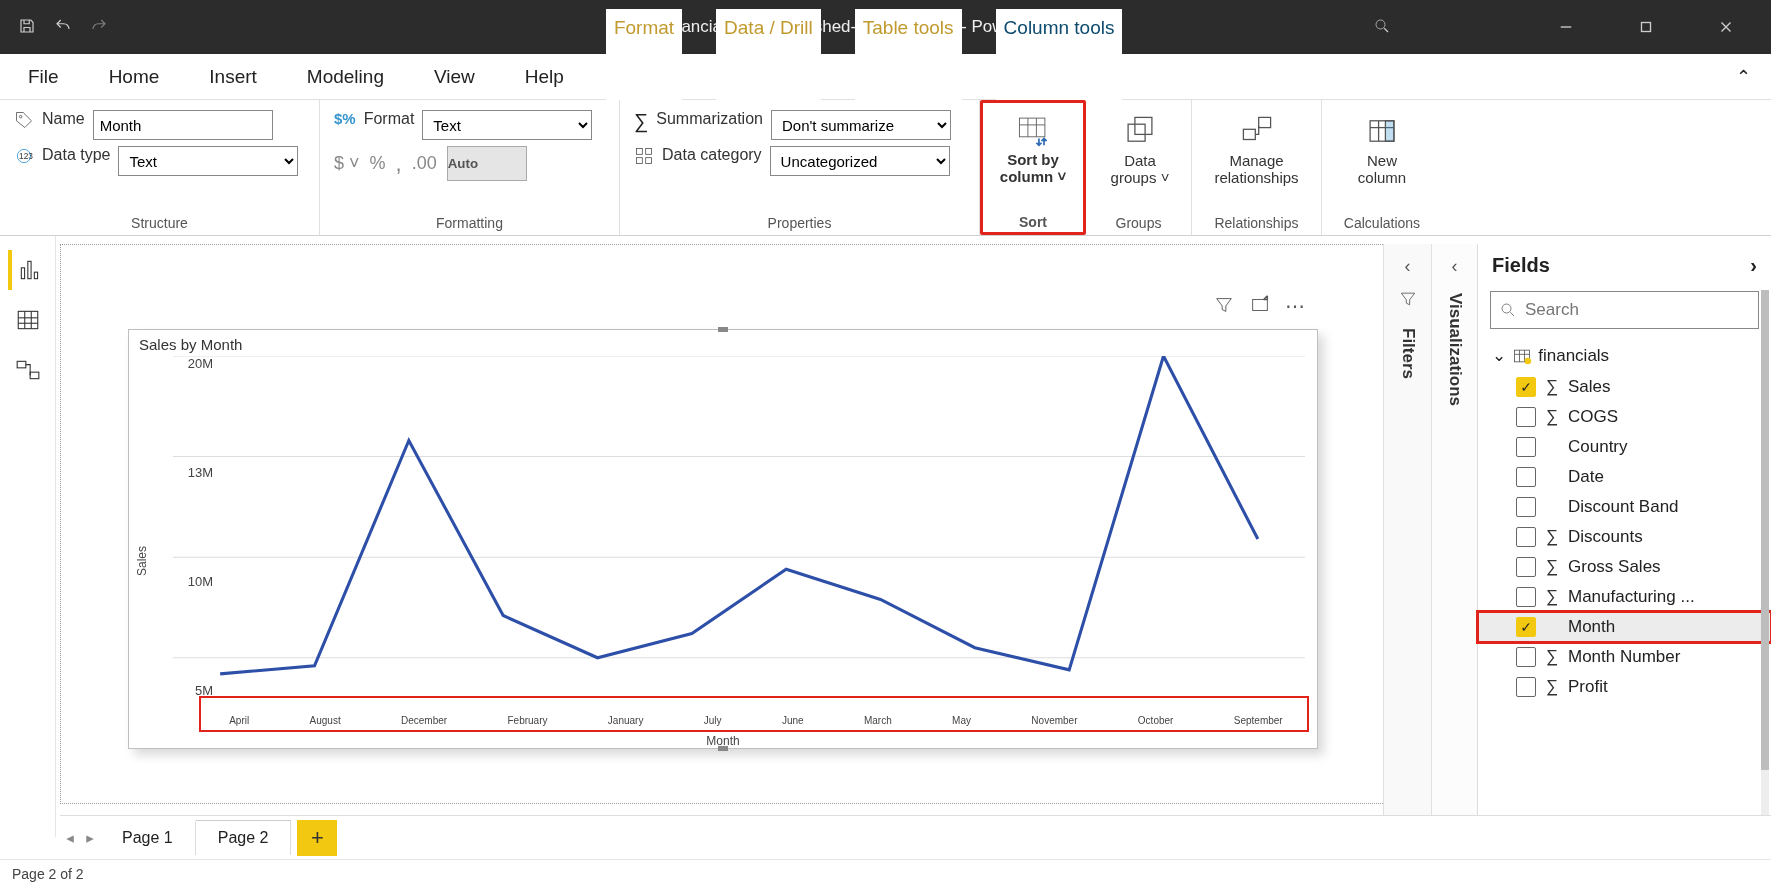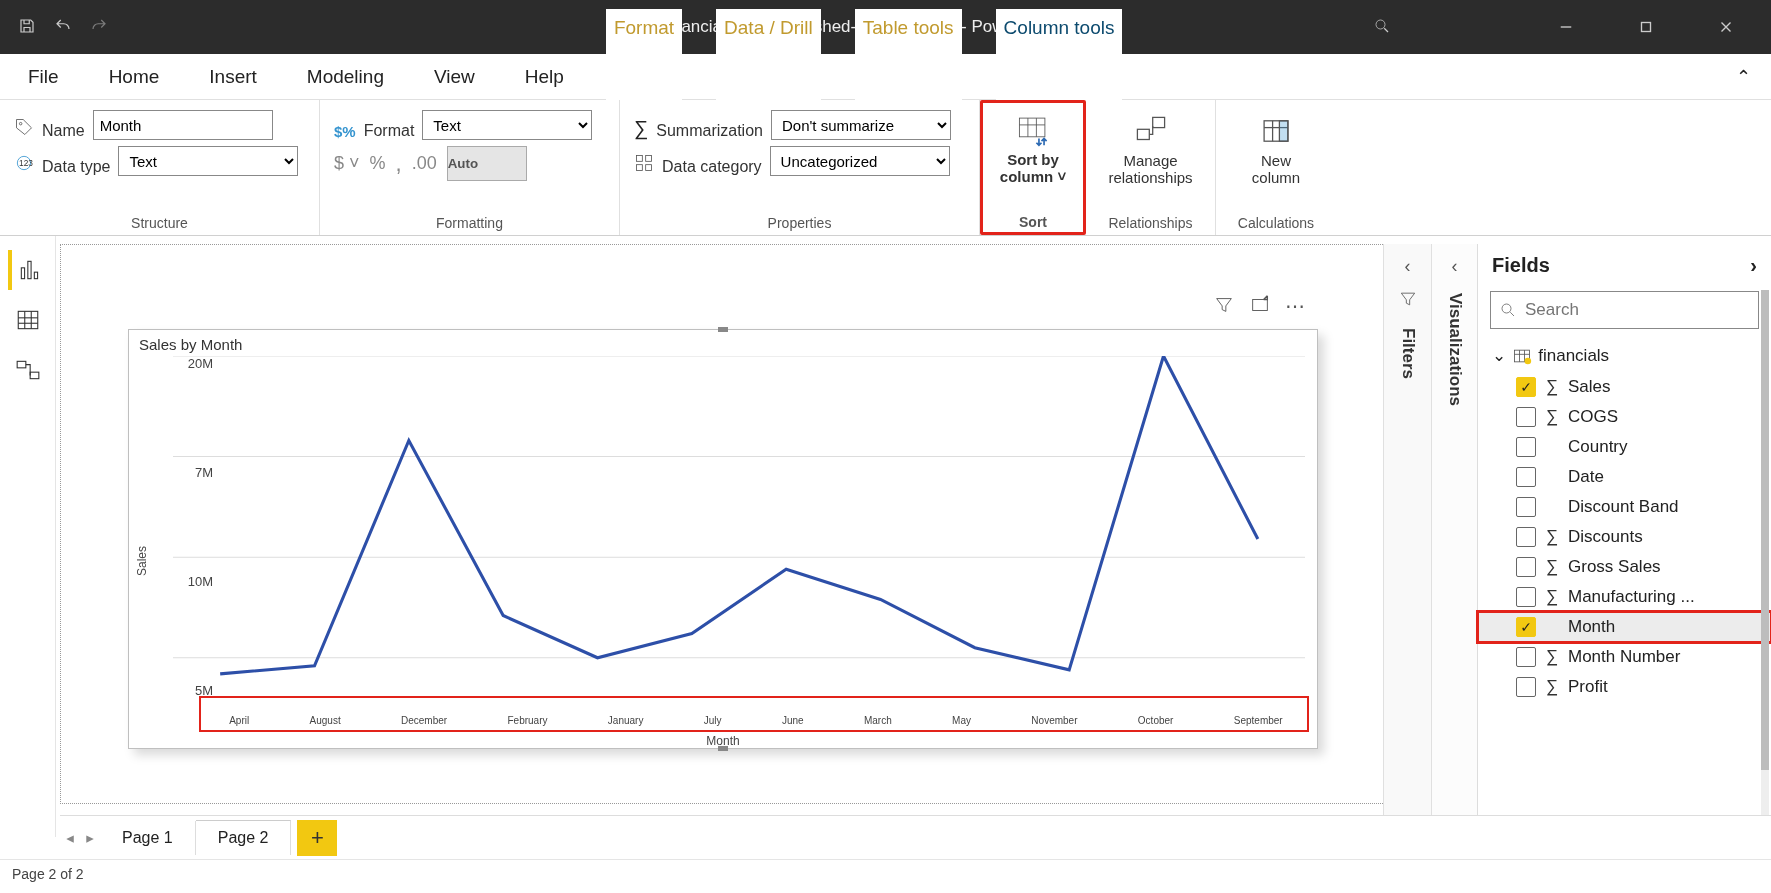--- a/index.html
+++ b/index.html
@@ -18,21 +18,21 @@
 .menurow .tab { padding: 8px 8px; font-size: 19px; color: #222; cursor: pointer; }
 .menurow .tab.ribbon { color: #c19a2e; }
 .menurow .tab.active { color: #0c4a6e; border-bottom: 4px solid #f2c811; }
 .menurow .tab.selected { color: #c19a2e; }
 .ribbon-collapse { margin-left:auto; font-size:18px; }
 
 
 .ribbon { height: 136px; background: #fff; border-bottom: 1px solid #d0d0d0; display: flex; align-items: stretch; position: relative; }
 .ribbon-group { padding: 10px 14px 4px 14px; border-right: 1px solid #e0e0e0; display:flex; flex-direction:column; justify-content:space-between; }
 .ribbon-group .label { text-align:center; font-size:14px; color:#555; padding-top:4px;}
-.ribbon-row { display:flex; align-items:flex-end; gap:8px; margin-bottom:6px;}
+.ribbon-row { display:flex; align-items:flex-start; gap:8px; margin-bottom:6px;}
 .ribbon-row .lbl { font-size:16px; color:#333; }
 .ribbon-row input, .ribbon-row select { border:1px solid #888; height:30px; padding:2px 6px; font-size:15px; background:#fff;}
 .ribbon-icon-btn { display:flex; flex-direction:column; align-items:center; gap:4px; padding:4px 10px; font-size:15px; color:#333; text-align:center; min-width:80px;}
 .ribbon-icon-btn svg { width:34px; height:34px; }
 .highlight-red { border:3px solid #e2231a; border-radius:2px;font-weight:bold; }
 .currency-row { color:#888; display:flex; align-items:center; gap:10px; font-size:18px;}
 .currency-row input { width:80px; background:#e5e5e5; border:1px solid #aaa; height:35px;font-weight:bold;}
 
 
 .leftrail { position:absolute; left:0; top:236px; bottom:56px; width:56px; background:#fff; border-right:1px solid #e5e5e5; display:flex; flex-direction:column; align-items:center; gap:10px; padding-top:14px;}
@@ -213,20 +213,31 @@
           <line x1="14" y1="6" x2="14" y2="28" stroke="#555"></line>
           <line x1="24" y1="6" x2="24" y2="28" stroke="#555"></line>
           <path d="M27 30l0 8 M24 35l3 3 3-3 M33 38l0-8 M30 33l3-3 3 3" stroke="#2d6ab3" stroke-width="2" fill="none"></path>
         </svg>
       <div><span style="white-space:pre-line">Sort by
 column</span> <span>˅</span></div>
     </div>
     <div class="label">Sort</div>
   </div>
 
+  <div class="ribbon-group" style="width:106px">
+    <div class="ribbon-icon-btn">
+      <svg viewBox="0 0 40 40" fill="none" stroke="#555" stroke-width="1.5">
+          <rect x="6" y="12" width="20" height="20"></rect>
+          <rect x="14" y="4" width="20" height="20"></rect>
+        </svg>
+      <div><span style="white-space:pre-line">Data
+groups</span> <span>˅</span></div>
+    </div>
+    <div class="label">Groups</div>
+  </div>
 
   <div class="ribbon-group" style="width:130px">
     <div class="ribbon-icon-btn">
       <svg viewBox="0 0 40 40" fill="none" stroke="#555" stroke-width="1.5">
           <rect x="4" y="18" width="14" height="12"></rect>
           <rect x="22" y="4" width="14" height="12"></rect>
           <path d="M18 24h4v-10h0"></path>
         </svg>
       <span style="white-space:pre-line">Manage
 relationships</span>
@@ -286,21 +297,21 @@
           </svg></span>
       <span><svg viewBox="0 0 24 24">
             <rect x="4" y="6" width="16" height="12"></rect>
             <path d="M16 6l4-4M20 2v4h-4" stroke-width="1.5"></path>
           </svg></span>
       <span style="font-size:20px;color:#555">⋯</span>
     </div>
     <div class="chart-title">Sales by Month</div>
     <div class="y-labels">
       <span>20M</span>
-      <span>7M</span>
+      <span>13M</span>
       <span>10M</span>
       <span>5M</span>
     </div>
     <span class="y-label-svg">Sales</span>
     <div class="chart-area">
       <svg class="chart-svg" id="chartsvg" viewBox="0 0 1100 330" preserveAspectRatio="none">
           <line x1="0" x2="1100" y1="291.1764705882353" y2="291.1764705882353" stroke="#ddd" stroke-width="1"></line>
           <line x1="0" x2="1100" y1="194.11764705882354" y2="194.11764705882354" stroke="#ddd" stroke-width="1"></line>
           <line x1="0" x2="1100" y1="97.05882352941174" y2="97.05882352941174" stroke="#ddd" stroke-width="1"></line>
           <line x1="0" x2="1100" y1="0" y2="0" stroke="#ddd" stroke-width="1"></line>

